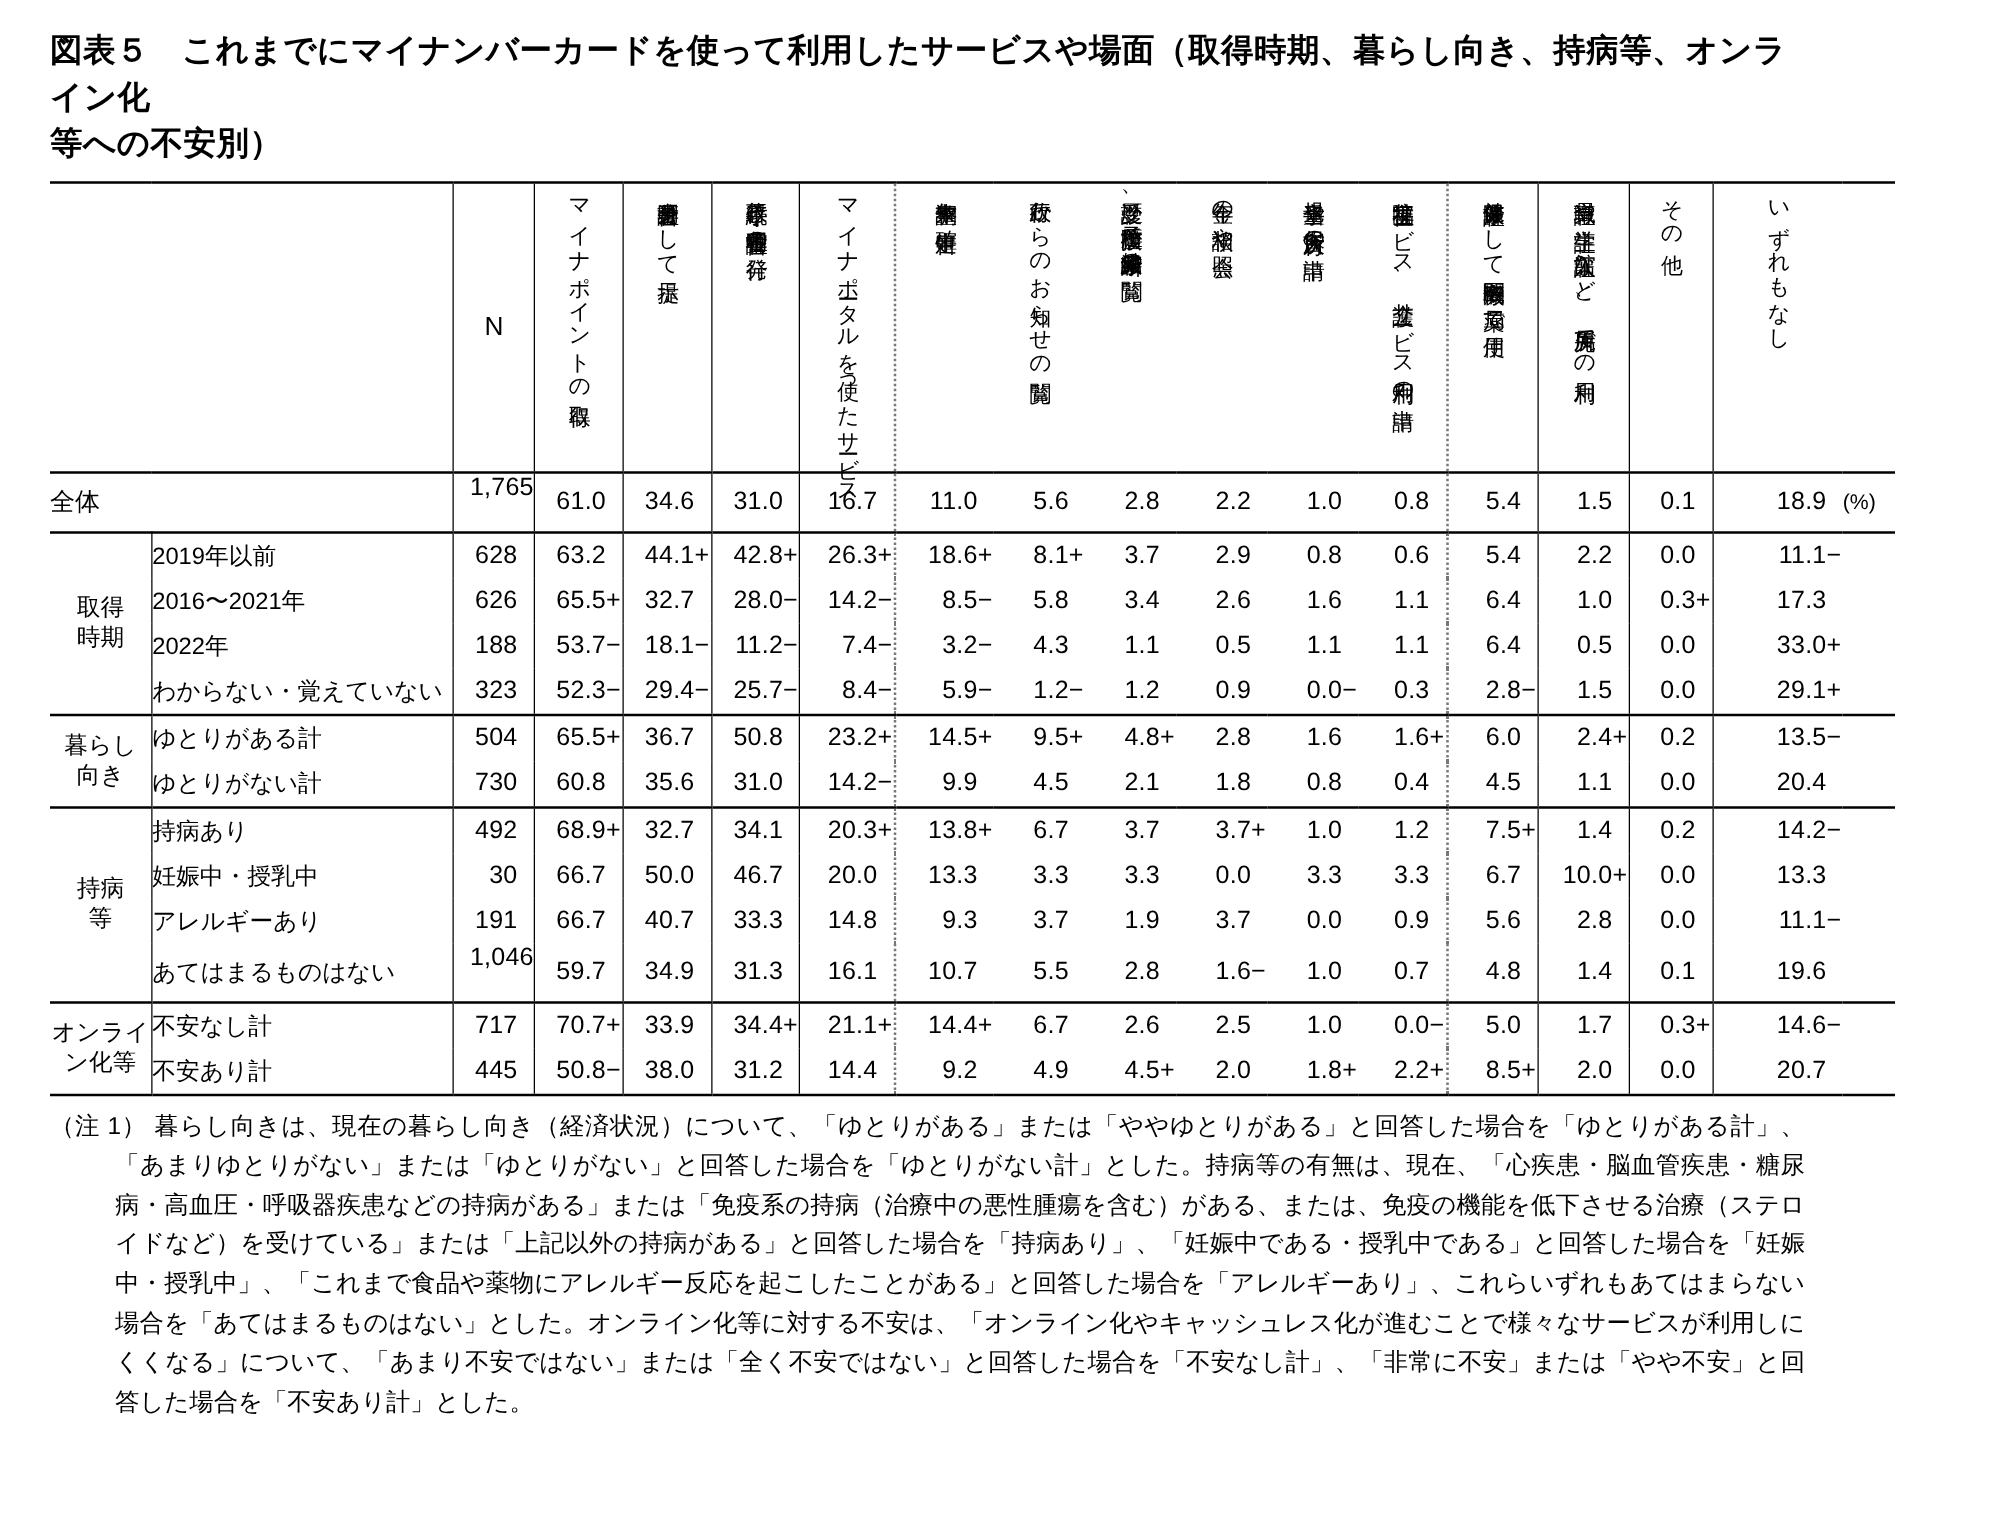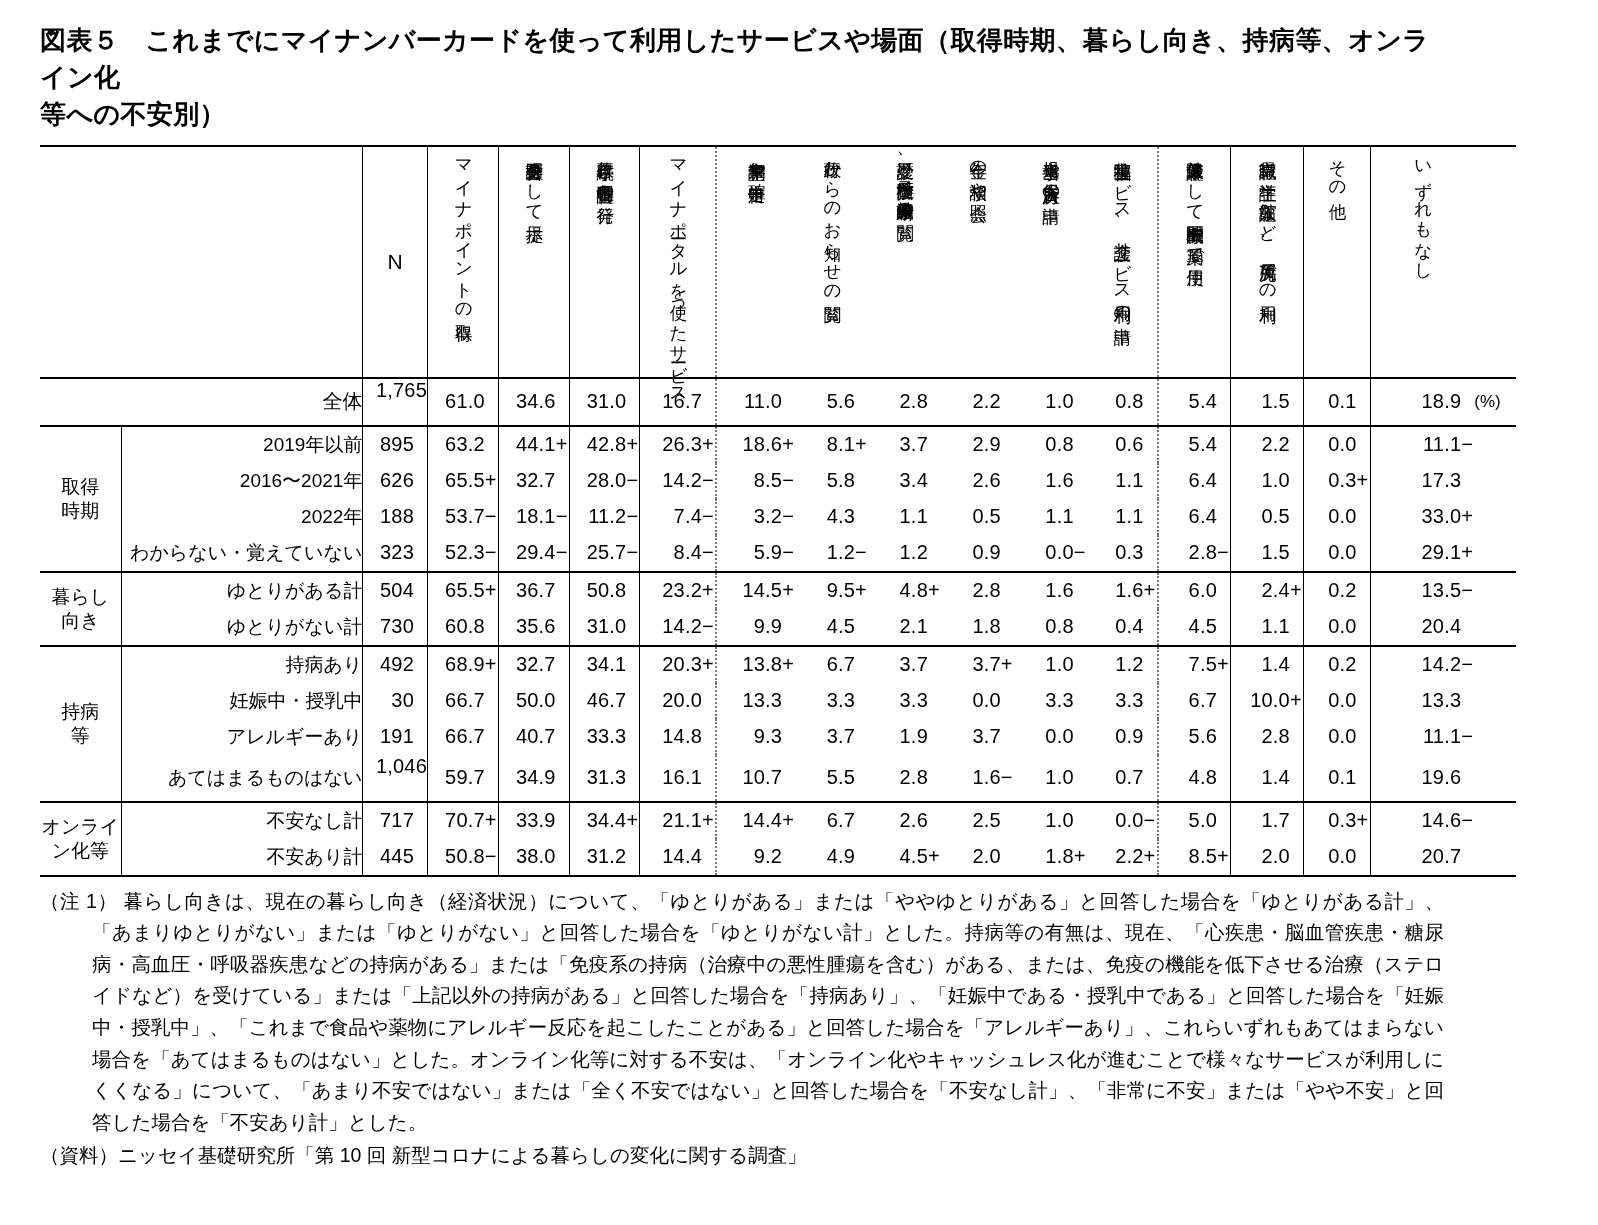--- a/index.html
+++ b/index.html
@@ -88,21 +88,21 @@
 
   td.grp{
     text-align:center;
     font-size:19px;
     font-weight:700;
     line-height:1.25;
     width:78px;
     white-space:pre-line;
   }
   td.lbl{
-    text-align:right;
+    text-align:left;
     padding-left:7px;
     font-size:19px;
     white-space:nowrap;
   }
   td.lbl.total{font-size:20px;}
 
   
   .dash-l{border-left:2px dotted #777;}
   .dash-r{border-right:2px dotted #777;}
 
@@ -227,21 +227,21 @@
           <td class="num bb-thick bl-thin"><span class="val">5.4</span><span class="sig"></span></td>
           <td class="num bb-thick bl-thin"><span class="val">1.5</span><span class="sig"></span></td>
           <td class="num bb-thick bl-thin"><span class="val">0.1</span><span class="sig"></span></td>
           <td class="num bb-thick bl-thin"><span class="val">18.9</span><span class="sig"></span></td>
           <td class="pct bb-thick">(%)</td>
         </tr>
         <tr>
           <td class="grp bb-thick" rowspan="4">取得
 時期</td>
           <td class="lbl bl-thin">2019年以前</td>
-          <td class="num  bl-thin"><span class="val">895</span><span class="sig"></span></td>
+          <td class="num  bl-thin"><span class="val">628</span><span class="sig"></span></td>
           <td class="num  bl-thin"><span class="val">63.2</span><span class="sig"></span></td>
           <td class="num  bl-thin"><span class="val">44.1</span><span class="sig">+</span></td>
           <td class="num  bl-thin"><span class="val">42.8</span><span class="sig">+</span></td>
           <td class="num  bl-thin"><span class="val">26.3</span><span class="sig">+</span></td>
           <td class="num  dash-l"><span class="val">18.6</span><span class="sig">+</span></td>
           <td class="num"><span class="val">8.1</span><span class="sig">+</span></td>
           <td class="num"><span class="val">3.7</span><span class="sig"></span></td>
           <td class="num"><span class="val">2.9</span><span class="sig"></span></td>
           <td class="num"><span class="val">0.8</span><span class="sig"></span></td>
           <td class="num  dash-r"><span class="val">0.6</span><span class="sig"></span></td>
@@ -466,16 +466,15 @@
           <td class="num bb-thick bl-thin"><span class="val">20.7</span><span class="sig"></span></td>
           <td class="pct bb-thick">&nbsp;</td>
         </tr>
       </tbody>
   </table>
 
   <div class="notes">
     <div class="note-para note1">
       <span>（注 1）</span><span>&nbsp;</span><span>暮らし向きは、現在の暮らし向き（経済状況）について、「ゆとりがある」または「ややゆとりがある」と回答した場合を「ゆとりがある計」、「あまりゆとりがない」または「ゆとりがない」と回答した場合を「ゆとりがない計」とした。持病等の有無は、現在、「心疾患・脳血管疾患・糖尿病・高血圧・呼吸器疾患などの持病がある」または「免疫系の持病（治療中の悪性腫瘍を含む）がある、または、免疫の機能を低下させる治療（ステロイドなど）を受けている」または「上記以外の持病がある」と回答した場合を「持病あり」、「妊娠中である・授乳中である」と回答した場合を「妊娠中・授乳中」、「これまで食品や薬物にアレルギー反応を起こしたことがある」と回答した場合を「アレルギーあり」、これらいずれもあてはまらない場合を「あてはまるものはない」とした。オンライン化等に対する不安は、「オンライン化やキャッシュレス化が進むことで様々なサービスが利用しにくくなる」について、「あまり不安ではない」または「全く不安ではない」と回答した場合を「不安なし計」、「非常に不安」または「やや不安」と回答した場合を「不安あり計」とした。</span>
     </div>
-    <div class="note-para note-simple">（資料）ニッセイ基礎研究所「第 10 回 新型コロナによる暮らしの変化に関する調査」</div>
   </div>
 
 </div>
 
 </body></html>

